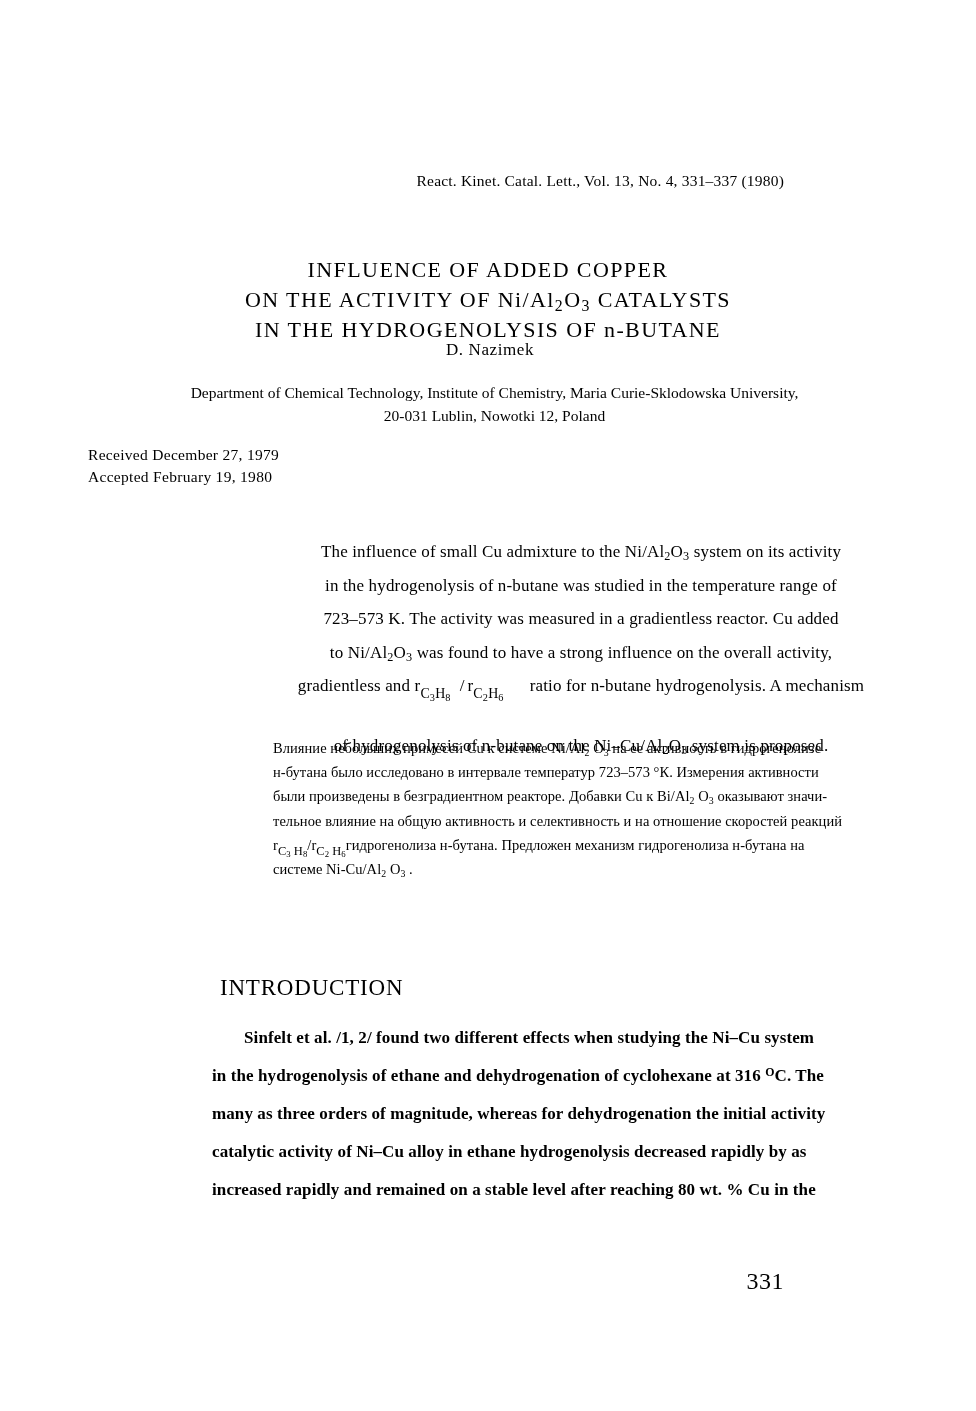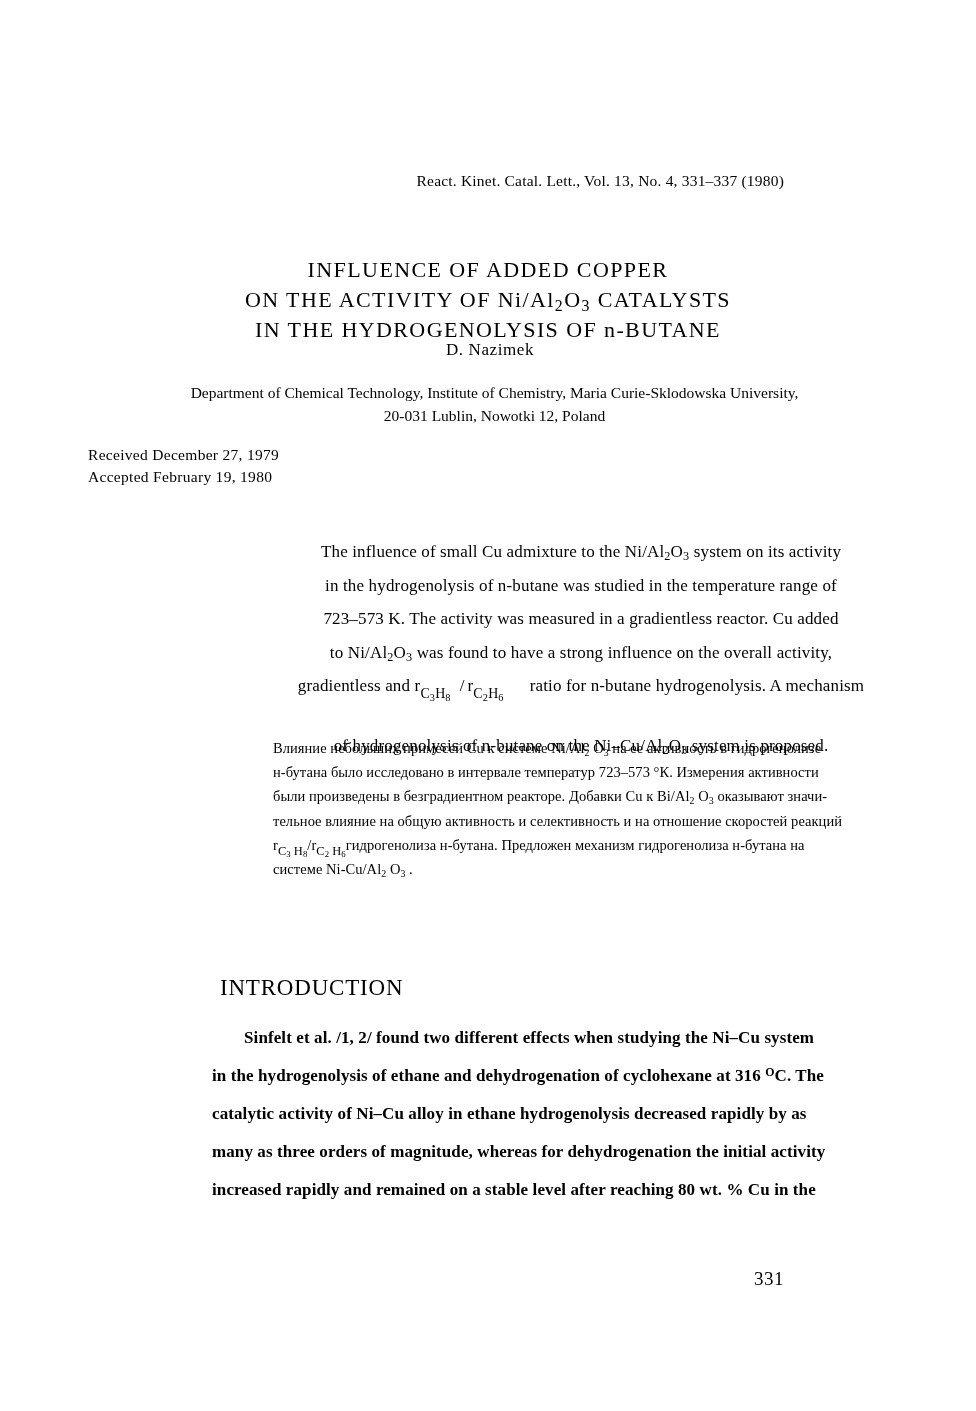--- a/index.html
+++ b/index.html
@@ -179,21 +179,21 @@
     vertical-align: 0.45em;
   }
 
   
   .page-number {
     position: absolute;
     top: 1268px;
     left: 0;
     right: 104px;
     text-align: right;
-    font-size: 19px;
+    font-size: 24px;
     letter-spacing: 0.5px;
   }
 </style>
 </head>
 <body>
 
 <div class="page">
 
   <div class="journal-ref">React. Kinet. Catal. Lett., Vol. 13, No. 4, 331–337 (1980)</div>
 
@@ -231,20 +231,20 @@
     <div class="ru-line">тельное влияние на общую активность и селективность и на отношение скоростей реакций</div>
     <div class="ru-line"><span class="ratio-ru"><span>r</span><span class="rsub"><span>C</span><sub>3</sub><span> H</span><sub>8</sub></span><span>/</span><span>r</span><span class="rsub"><span>C</span><sub>2</sub><span> H</span><sub>6</sub></span></span><span>гидрогенолиза н-бутана. Предложен механизм гидрогенолиза н-бутана на</span></div>
     <div class="ru-line"><span>системе Ni-Cu/Al</span><sub>2</sub><span> O</span><sub>3</sub><span> .</span></div>
   </div>
 
   <div class="section-heading">INTRODUCTION</div>
 
   <div class="body-para">
     <div class="body-line indent">Sinfelt et al. /1, 2/ found two different effects when studying the Ni–Cu system</div>
     <div class="body-line"><span>in the hydrogenolysis of ethane and dehydrogenation of cyclohexane at 316 </span><sup>O</sup><span>C. The</span></div>
+    <div class="body-line">many as three orders of magnitude, whereas for dehydrogenation the initial activity</div>
     <div class="body-line">catalytic activity of Ni–Cu alloy in ethane hydrogenolysis decreased rapidly by as</div>
-    <div class="body-line">many as three orders of magnitude, whereas for dehydrogenation the initial activity</div>
     <div class="body-line">increased rapidly and remained on a stable level after reaching 80 wt. % Cu in the</div>
   </div>
 
   <div class="page-number">331</div>
 
 </div>
 
 </body></html>

